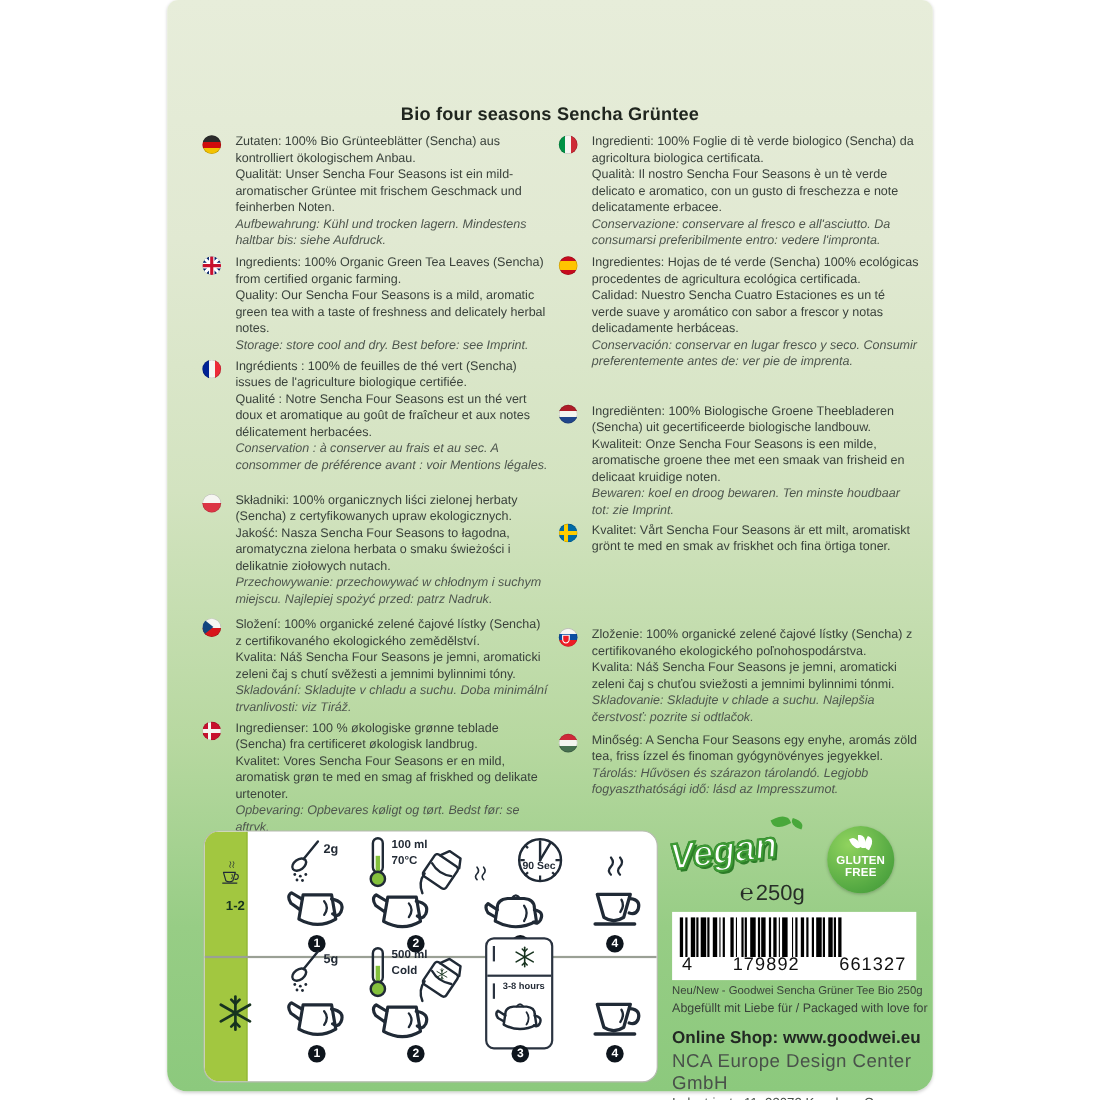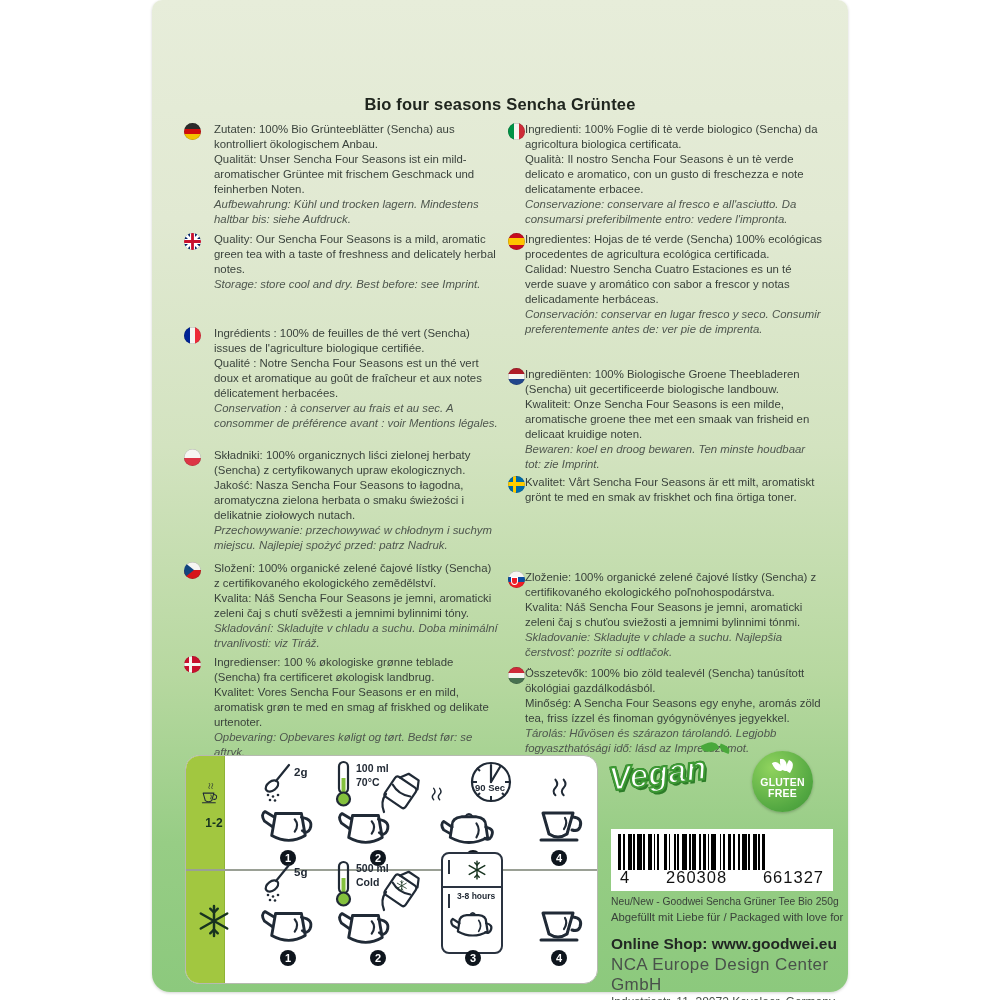--- a/index.html
+++ b/index.html
@@ -13,21 +13,21 @@
     background:linear-gradient(180deg,#e7edda 0%,#e1e9d2 22%,#d3e3c0 45%,#b7d8a0 68%,#97cd85 85%,#8cc97d 100%);
     box-shadow:0 1px 3px rgba(0,0,0,.18); }
 
   .pkg-title { position:absolute; top:95px; left:0; width:100%; text-align:center;
     font-size:16.5px; font-weight:bold; color:#20261f; letter-spacing:.2px; }
 
   
   .lang-block { position:absolute; display:flex; }
   .lang-text { font-size:11.4px; line-height:15px; color:#39413b; }
   .col-l .lang-text { width:286px; margin-left:13px; }
-  .col-r .lang-text { width:298px; }
+  .col-r .lang-text { width:298px; margin-left:13px; }
   .storage { font-style:italic; color:#4e564e; }
 
   
   .flag { position:relative; width:17px; height:17px; border-radius:50%;
     overflow:hidden; flex:0 0 17px; margin-top:1px;
     box-shadow:0 0 0 .5px rgba(0,0,0,.25) inset; }
   .f-de { background:linear-gradient(180deg,#2b2b2b 34%,#d00c0c 34% 67%,#f3c200 67%); }
   .f-it { background:linear-gradient(90deg,#009246 34%,#f4f5f0 34% 66%,#ce2b37 66%); }
   .f-es { background:linear-gradient(180deg,#c60b1e 27%,#ffc400 27% 73%,#c60b1e 73%); }
   .f-fr { background:linear-gradient(90deg,#002395 34%,#f4f5f0 34% 66%,#ed2939 66%); }
@@ -211,20 +211,21 @@
     <div class="lang-block col-l" style="left:32px; top:232px">
       <span class="flag f-uk">
         <svg viewBox="0 0 30 30">
             <circle cx="15" cy="15" r="15" fill="#012169"></circle>
         <path stroke="#fff" stroke-width="5" d="M0 0 L30 30 M30 0 L0 30"></path>
         <path stroke="#fff" stroke-width="9" d="M15 0 V30 M0 15 H30"></path>
         <path stroke="#C8102E" stroke-width="5" d="M15 0 V30 M0 15 H30"></path>
           </svg>
       </span>
       <div class="lang-text">
+        <div>Ingredients: 100% Organic Green Tea Leaves (Sencha) from certified organic farming.</div>
         <div>Quality: Our Sencha Four Seasons is a mild, aromatic green tea with a taste of freshness and delicately herbal notes.</div>
         <div class="storage">Storage: store cool and dry. Best before: see Imprint.</div>
       </div>
     </div>
     <div class="lang-block col-l" style="left:32px; top:326px">
       <span class="flag f-fr"></span>
       <div class="lang-text">
         <div>Ingrédients : 100% de feuilles de thé vert (Sencha) issues de l'agriculture biologique certifiée.</div>
         <div>Qualité : Notre Sencha Four Seasons est un thé vert doux et aromatique au goût de fraîcheur et aux notes délicatement herbacées.</div>
         <div class="storage">Conservation : à conserver au frais et au sec. A consommer de préférence avant : voir Mentions légales.</div>
@@ -289,21 +290,20 @@
       <span class="flag f-sk"></span>
       <div class="lang-text">
         <div>Zloženie: 100% organické zelené čajové lístky (Sencha) z certifikovaného ekologického poľnohospodárstva.</div>
         <div>Kvalita: Náš Sencha Four Seasons je jemni, aromaticki zeleni čaj s chuťou sviežosti a jemnimi bylinnimi tónmi.</div>
         <div class="storage">Skladovanie: Skladujte v chlade a suchu. Najlepšia čerstvosť: pozrite si odtlačok.</div>
       </div>
     </div>
     <div class="lang-block col-r" style="left:356px; top:666px">
       <span class="flag f-hu"></span>
       <div class="lang-text">
-        <div>Összetevők: 100% bio zöld tealevél (Sencha) tanúsított ökológiai gazdálkodásból.</div>
         <div>Minőség: A Sencha Four Seasons egy enyhe, aromás zöld tea, friss ízzel és finoman gyógynövényes jegyekkel.</div>
         <div class="storage">Tárolás: Hűvösen és szárazon tárolandó. Legjobb fogyaszthatósági idő: lásd az Impresszumot.</div>
       </div>
     </div>
 
     <div class="brew-box">
       <div class="brew-side"></div>
       <div class="row-div"></div>
 
       <div class="side-cell side-hot">
@@ -433,26 +433,29 @@
     <div class="gluten">
       <span class="gl-leaf gl1"></span>
       <span class="gl-leaf gl2"></span>
       <span class="gl-leaf gl3"></span>
       <div class="gluten-txt">
         <div>GLUTEN</div>
         <div>FREE</div>
       </div>
     </div>
 
+    <div class="weight">
+      <span class="esign">℮</span><span>250g</span>
+    </div>
 
     <div class="barcode">
       <div class="bars"><i class="bar" style="width: 3.4px;"></i><i style="width: 1.7px;"></i><i class="bar" style="width: 1.7px;"></i><i style="width: 3.4px;"></i><i class="bar" style="width: 3.4px;"></i><i style="width: 1.7px;"></i><i class="bar" style="width: 1.7px;"></i><i style="width: 1.7px;"></i><i class="bar" style="width: 5.1px;"></i><i style="width: 1.7px;"></i><i class="bar" style="width: 1.7px;"></i><i style="width: 3.4px;"></i><i class="bar" style="width: 3.4px;"></i><i style="width: 1.7px;"></i><i class="bar" style="width: 1.7px;"></i><i style="width: 1.7px;"></i><i class="bar" style="width: 1.7px;"></i><i style="width: 5.1px;"></i><i class="bar" style="width: 3.4px;"></i><i style="width: 1.7px;"></i><i class="bar" style="width: 1.7px;"></i><i style="width: 3.4px;"></i><i class="bar" style="width: 1.7px;"></i><i style="width: 1.7px;"></i><i class="bar" style="width: 1.7px;"></i><i style="width: 3.4px;"></i><i class="bar" style="width: 5.1px;"></i><i style="width: 1.7px;"></i><i class="bar" style="width: 1.7px;"></i><i style="width: 1.7px;"></i><i class="bar" style="width: 3.4px;"></i><i style="width: 3.4px;"></i><i class="bar" style="width: 1.7px;"></i><i style="width: 1.7px;"></i><i class="bar" style="width: 3.4px;"></i><i style="width: 1.7px;"></i><i class="bar" style="width: 1.7px;"></i><i style="width: 1.7px;"></i><i class="bar" style="width: 5.1px;"></i><i style="width: 3.4px;"></i><i class="bar" style="width: 1.7px;"></i><i style="width: 1.7px;"></i><i class="bar" style="width: 1.7px;"></i><i style="width: 3.4px;"></i><i class="bar" style="width: 3.4px;"></i><i style="width: 1.7px;"></i><i class="bar" style="width: 1.7px;"></i><i style="width: 3.4px;"></i><i class="bar" style="width: 1.7px;"></i><i style="width: 1.7px;"></i><i class="bar" style="width: 5.1px;"></i><i style="width: 1.7px;"></i><i class="bar" style="width: 1.7px;"></i><i style="width: 3.4px;"></i><i class="bar" style="width: 3.4px;"></i><i style="width: 1.7px;"></i><i class="bar" style="width: 1.7px;"></i><i style="width: 1.7px;"></i><i class="bar" style="width: 3.4px;"></i><i style="width: 1.7px;"></i></div>
       <div class="bc-digits">
         <span>4</span>
-        <span>260308</span>
+        <span>179892</span>
         <span>661327</span>
       </div>
     </div>
 
     <div class="footer">
       <div class="ft1">Neu/New - Goodwei Sencha Grüner Tee Bio 250g</div>
       <div class="ft2">Abgefüllt mit Liebe für / Packaged with love for</div>
       <div class="ft3">Online Shop: www.goodwei.eu</div>
       <div class="ft4">NCA Europe Design Center GmbH</div>
       <div class="ft5">Industriestr. 11, 38072 Kevelaer, Germany</div>

